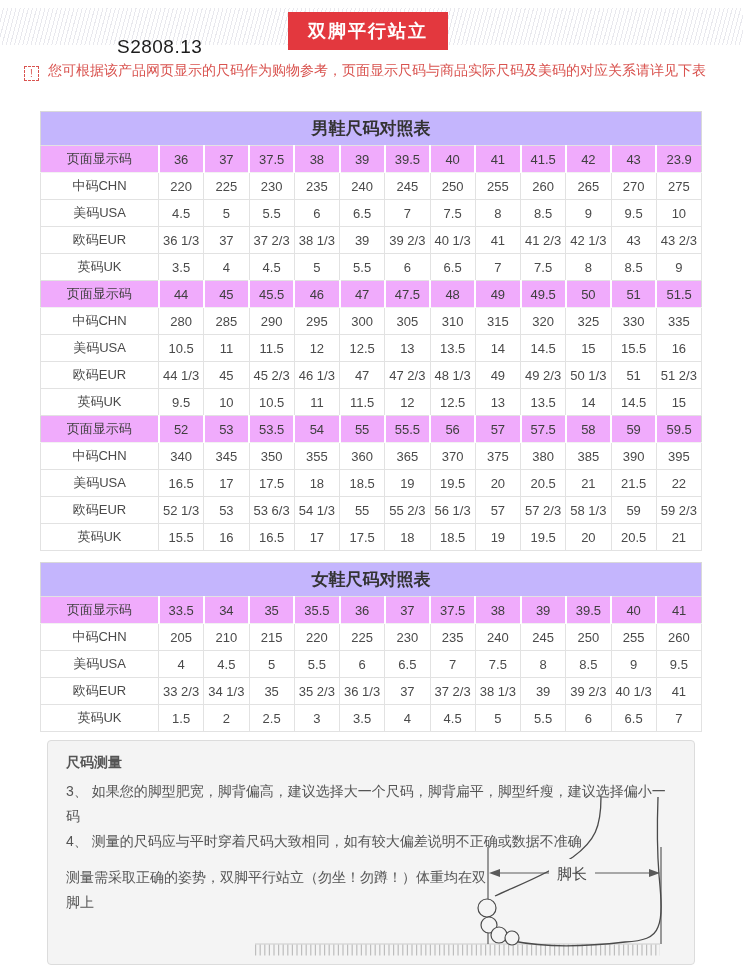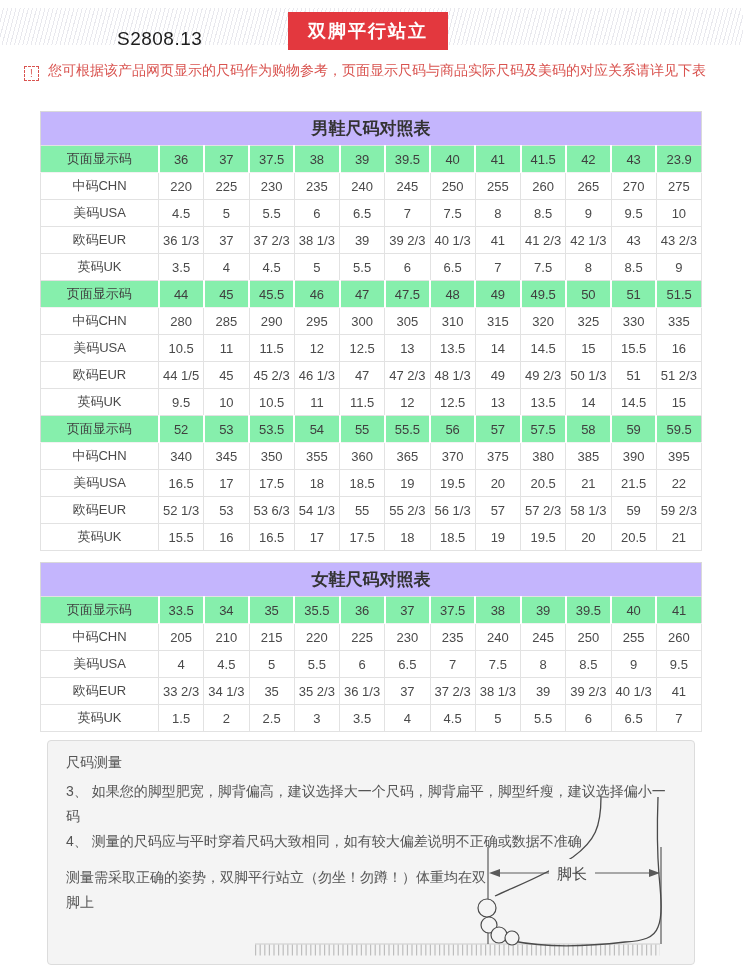--- a/index.html
+++ b/index.html
@@ -8,21 +8,21 @@
     background:#ffffff;
     font-family:"Liberation Sans","DejaVu Sans",sans-serif;
     color:#444;
   }
   
   .top-band{
     position:absolute;left:0;top:8px;width:743px;height:37px;
     background:repeating-linear-gradient(105deg,#ffffff 0px,#ffffff 3px,#e9e9ee 3px,#e9e9ee 4px);
   }
   .product-code{
-    position:absolute;left:117px;top:20px;
+    position:absolute;left:117px;top:28px;
     font-size:19px;color:#1c1c1c;letter-spacing:0.5px;text-align:right;
   }
   .banner{
     position:absolute;left:288px;top:4px;width:160px;height:38px;
     background:#e3383e;color:#ffffff;
     font-size:18px;font-weight:bold;letter-spacing:2px;
     text-align:center;line-height:38px;
   }
   
   .notice{
@@ -46,33 +46,33 @@
   #women-table{top:562px;}
   table.size-table td{
     height:26px;text-align:center;vertical-align:middle;
     border:1px solid #e2e2e2;padding:0 1px;overflow:hidden;
   }
   table.size-table tr.title-row td{
     height:33px;font-size:17px;font-weight:bold;color:#333;
     border:none;border-bottom:1px solid #e2e2e2;background:#c4b5fd;
   }
   table.size-table tr.hdr td{
-    background:#86efac;color:#3f3f3f;
+    background:#f0abfc;color:#3f3f3f;
     border-left:2px solid #ffffff;border-right:0;
     border-top:1px solid #f2f2f2;border-bottom:1px solid #f2f2f2;
   }
   table.size-table tr.hdr td:first-child{border-left:none;}
   
   .measure-box{
     position:absolute;left:47px;top:740px;width:648px;height:225px;
     box-sizing:border-box;background:#f4f4f4;
     border:1px solid #dcdcdc;border-radius:4px;
     padding:13px 0 0 18px;font-size:14px;color:#555;
   }
-  .measure-title{margin:0 0 7px 0;font-size:14px;color:#555;}
+  .measure-title{margin:0 0 7px 0;font-size:14px;color:#555;font-weight:bold;}
   .measure-step{line-height:25px;width:600px;}
   .measure-notes{margin-top:11px;width:420px;line-height:25px;color:#555;}
   .foot-figure{position:absolute;right:9px;bottom:7px;width:430px;height:162px;}
   .foot-figure svg{display:block;}
 </style>
 </head>
 <body>
 
 <div class="top-band">
   <span class="product-code">S2808.13</span>
@@ -208,21 +208,21 @@
         <td>13</td>
         <td>13.5</td>
         <td>14</td>
         <td>14.5</td>
         <td>15</td>
         <td>15.5</td>
         <td>16</td>
       </tr>
       <tr>
         <td>欧码EUR</td>
-        <td>44 1/5</td>
+        <td>44 1/3</td>
         <td>45</td>
         <td>45 2/3</td>
         <td>46 1/3</td>
         <td>47</td>
         <td>47 2/3</td>
         <td>48 1/3</td>
         <td>49</td>
         <td>49 2/3</td>
         <td>50 1/3</td>
         <td>51</td>

